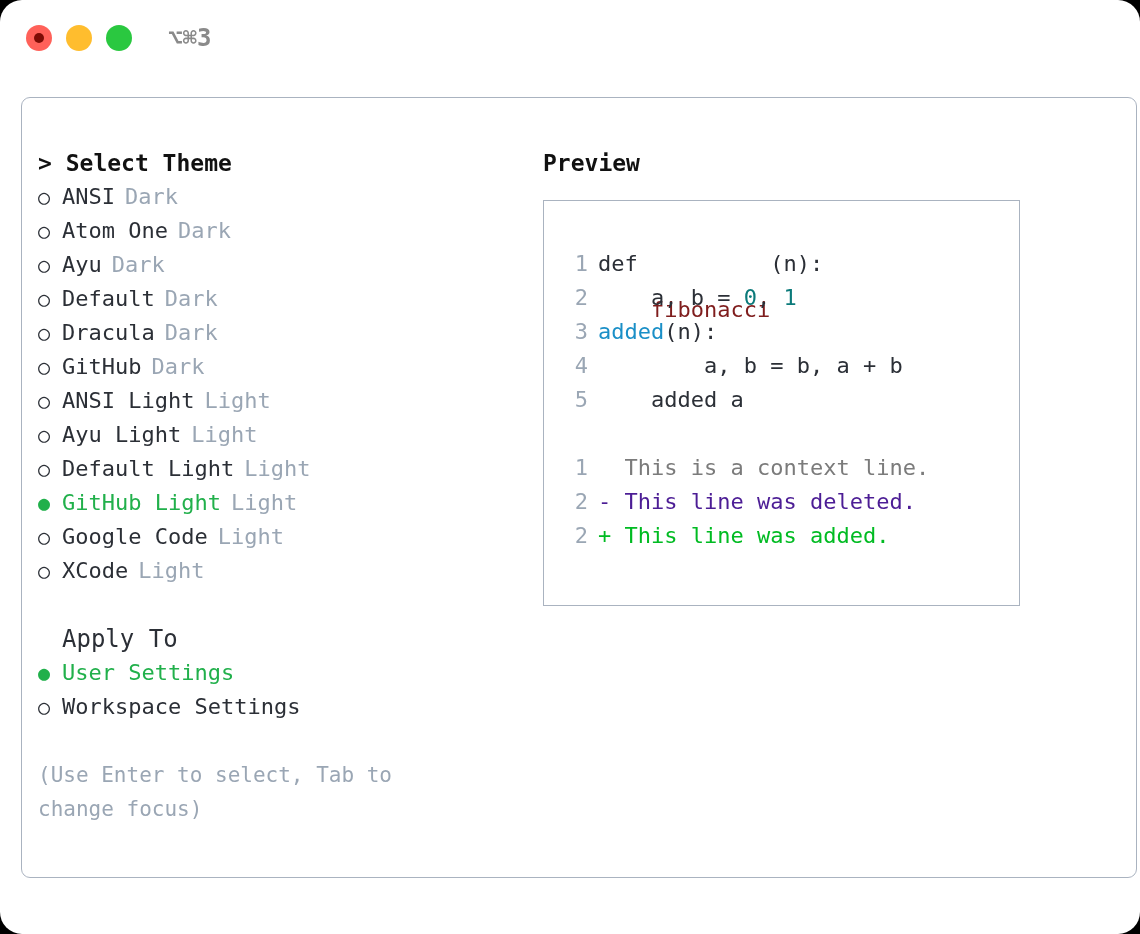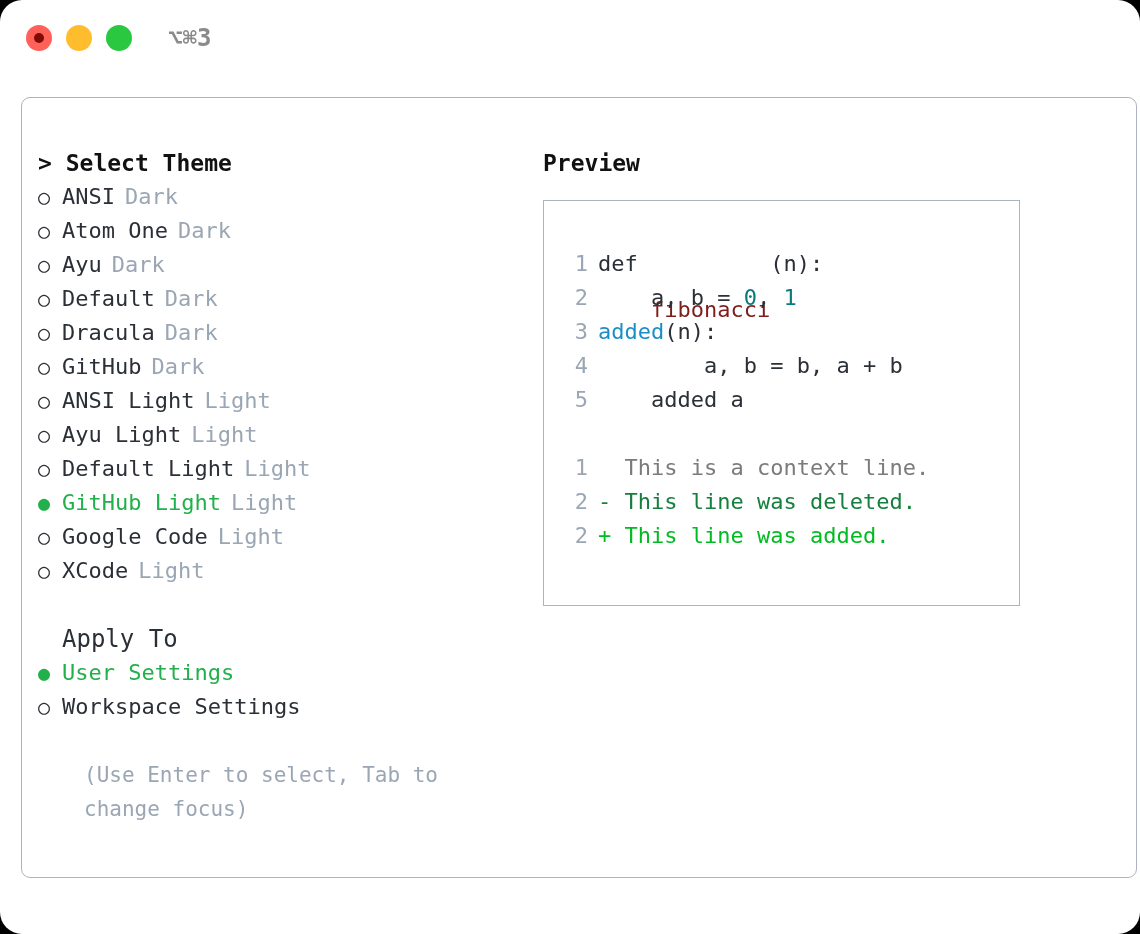--- a/index.html
+++ b/index.html
@@ -128,21 +128,20 @@
   .spacer-sm { height: 34px; }
   .spacer-md { height: 34px; }
 
   .hint {
     font-size: 21px;
     line-height: 34px;
     color: #9aa6b4;
     width: 400px;
     white-space: normal;
     word-spacing: 0px;
-    margin-left: 46px;
   }
 
   
   .right-col {
     position: absolute;
     left: 479px;
     top: 48px;
     width: 490px;
     padding-left: 42px;
   }
@@ -178,21 +177,21 @@
     padding-right: 10px;
   }
   .code-txt { color: #2b2f36; }
   .tok-fn   { color: #7f1d1d; margin-top: 46px; }
   .tok-num  { color: #0b7a7a; }
   .tok-call { color: #1a8fc7; }
 
   .blank-line { height: 34px; }
 
   .diff-ctx { color: #7b7b7b; }
-  .diff-del { color: #15803d; text-align: center; }
+  .diff-del { color: #4c1d95; text-align: center; }
   .diff-add { color: #00bb22; }
 </style>
 </head>
 <body>
 
 <div class="window">
 
   <div class="titlebar">
     <div class="traffic tl-red"></div>
     <div class="traffic tl-yellow"></div>

